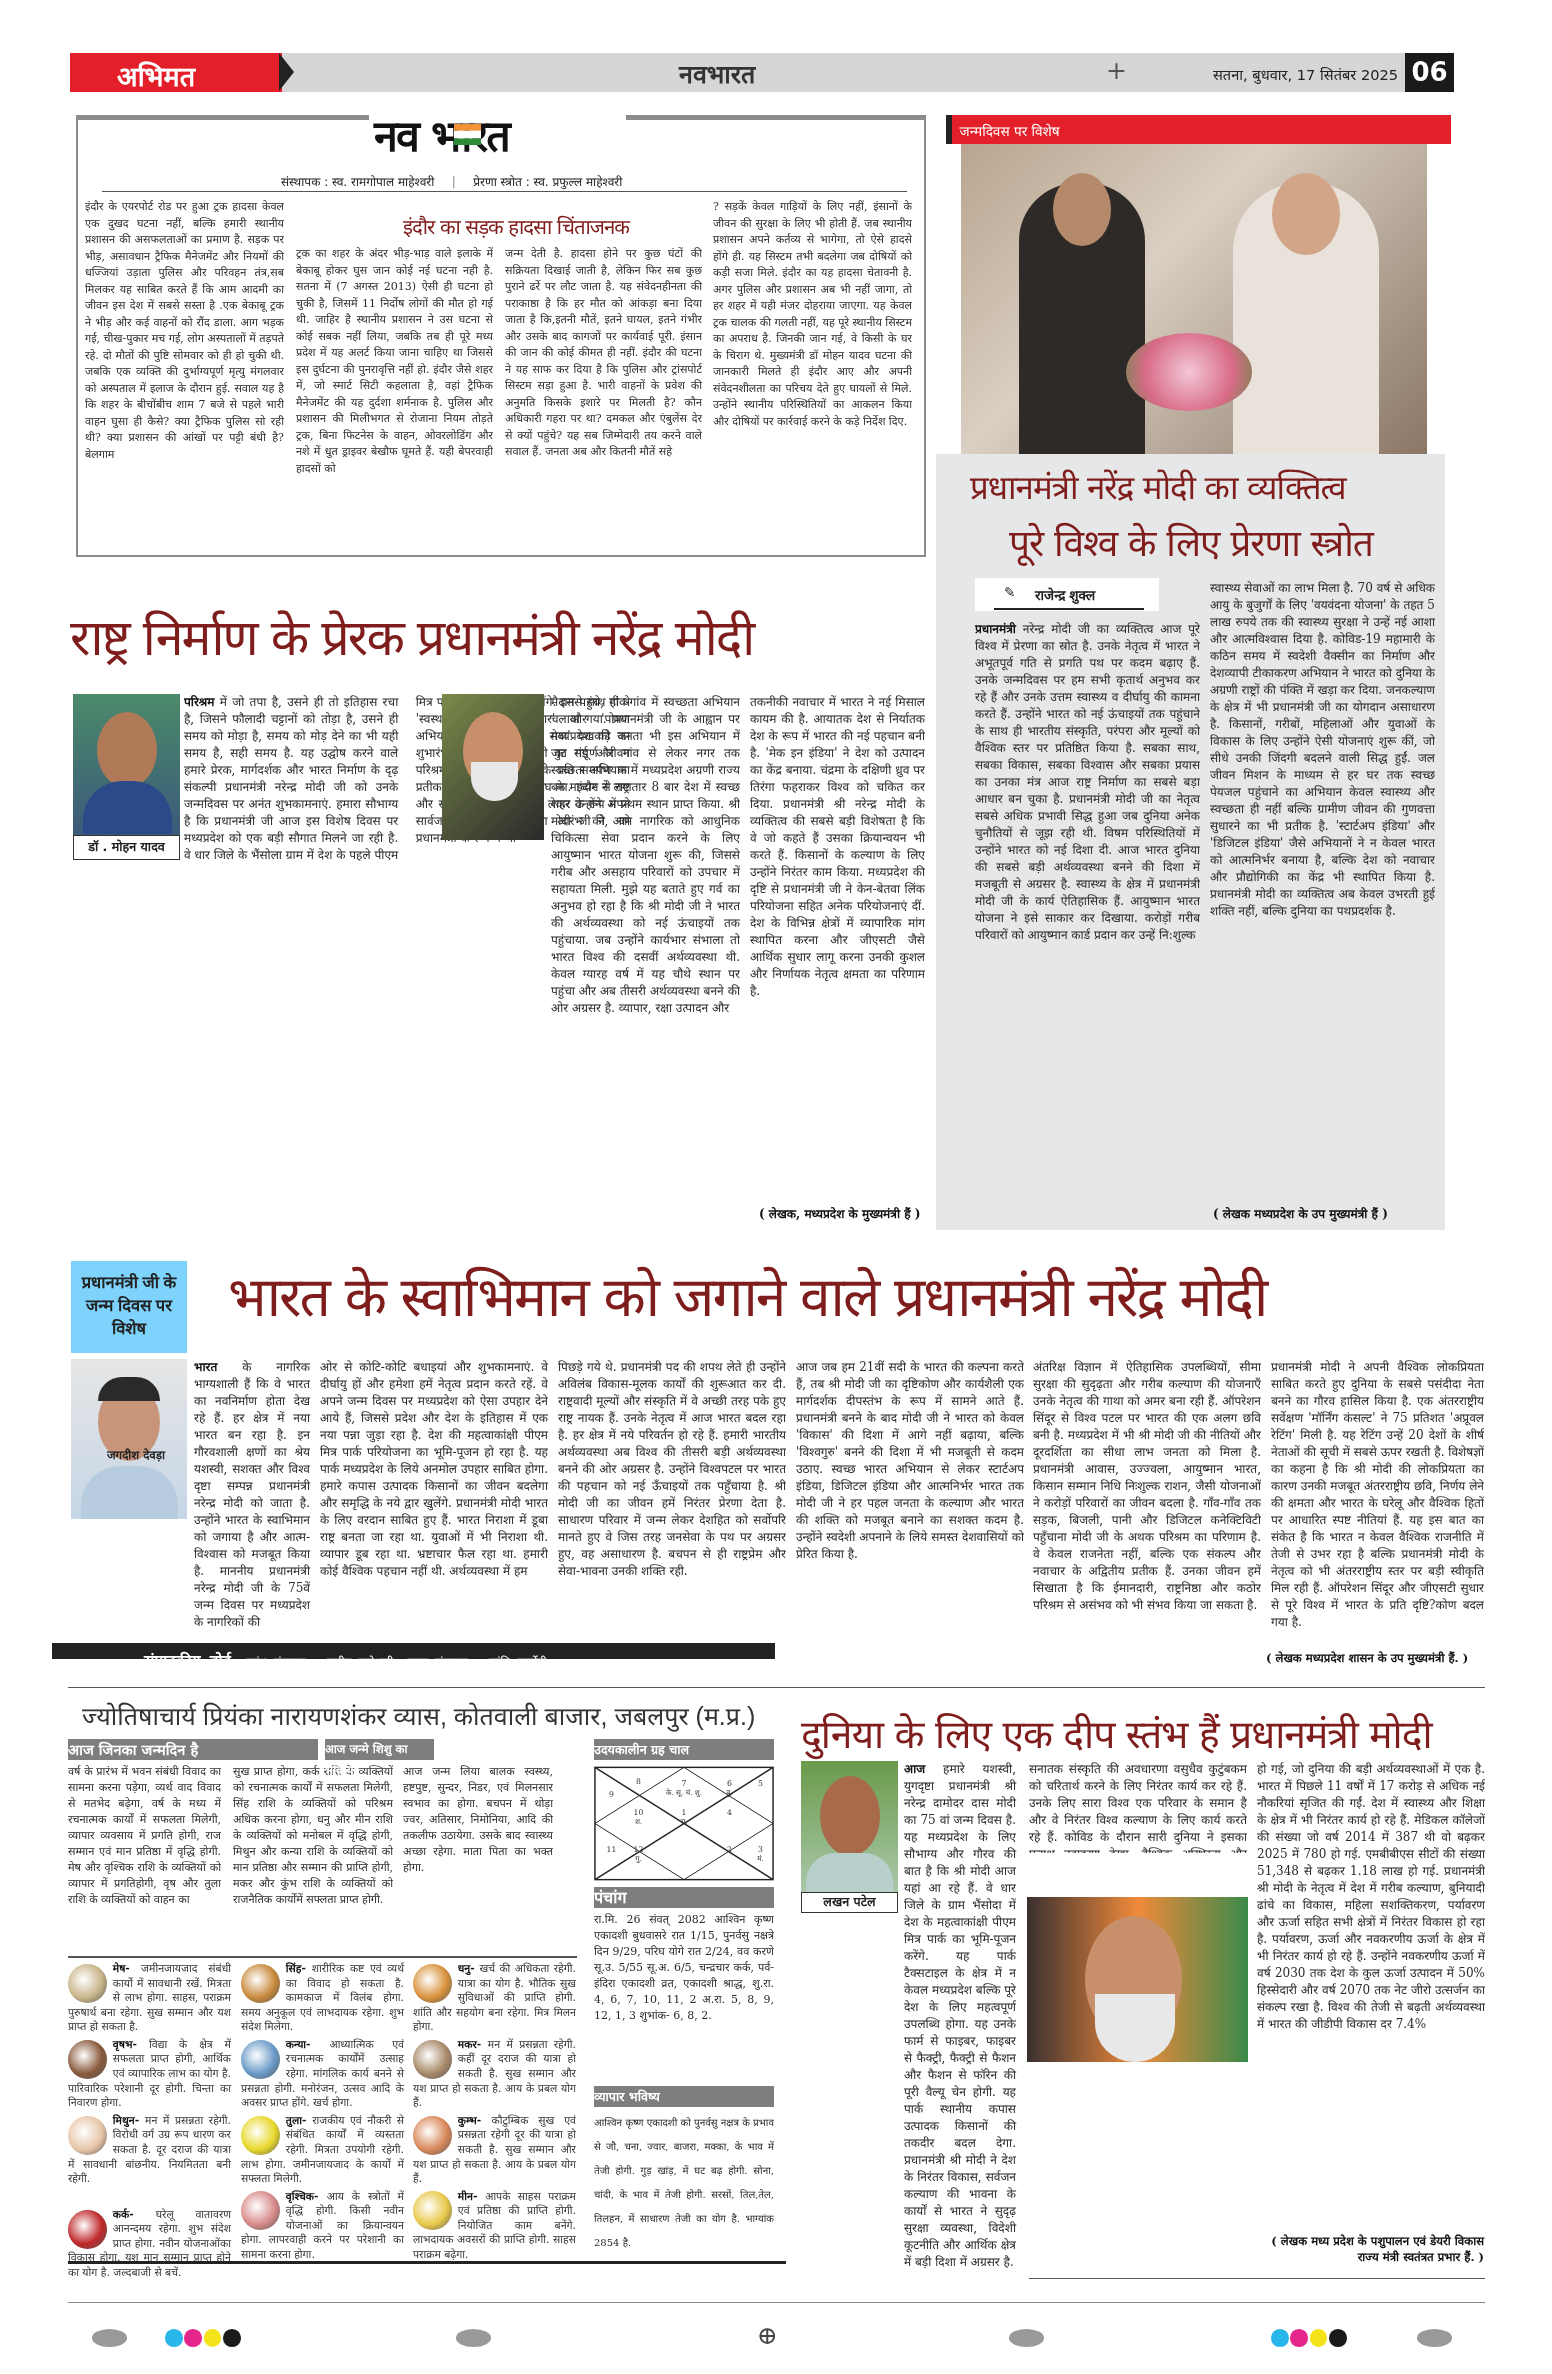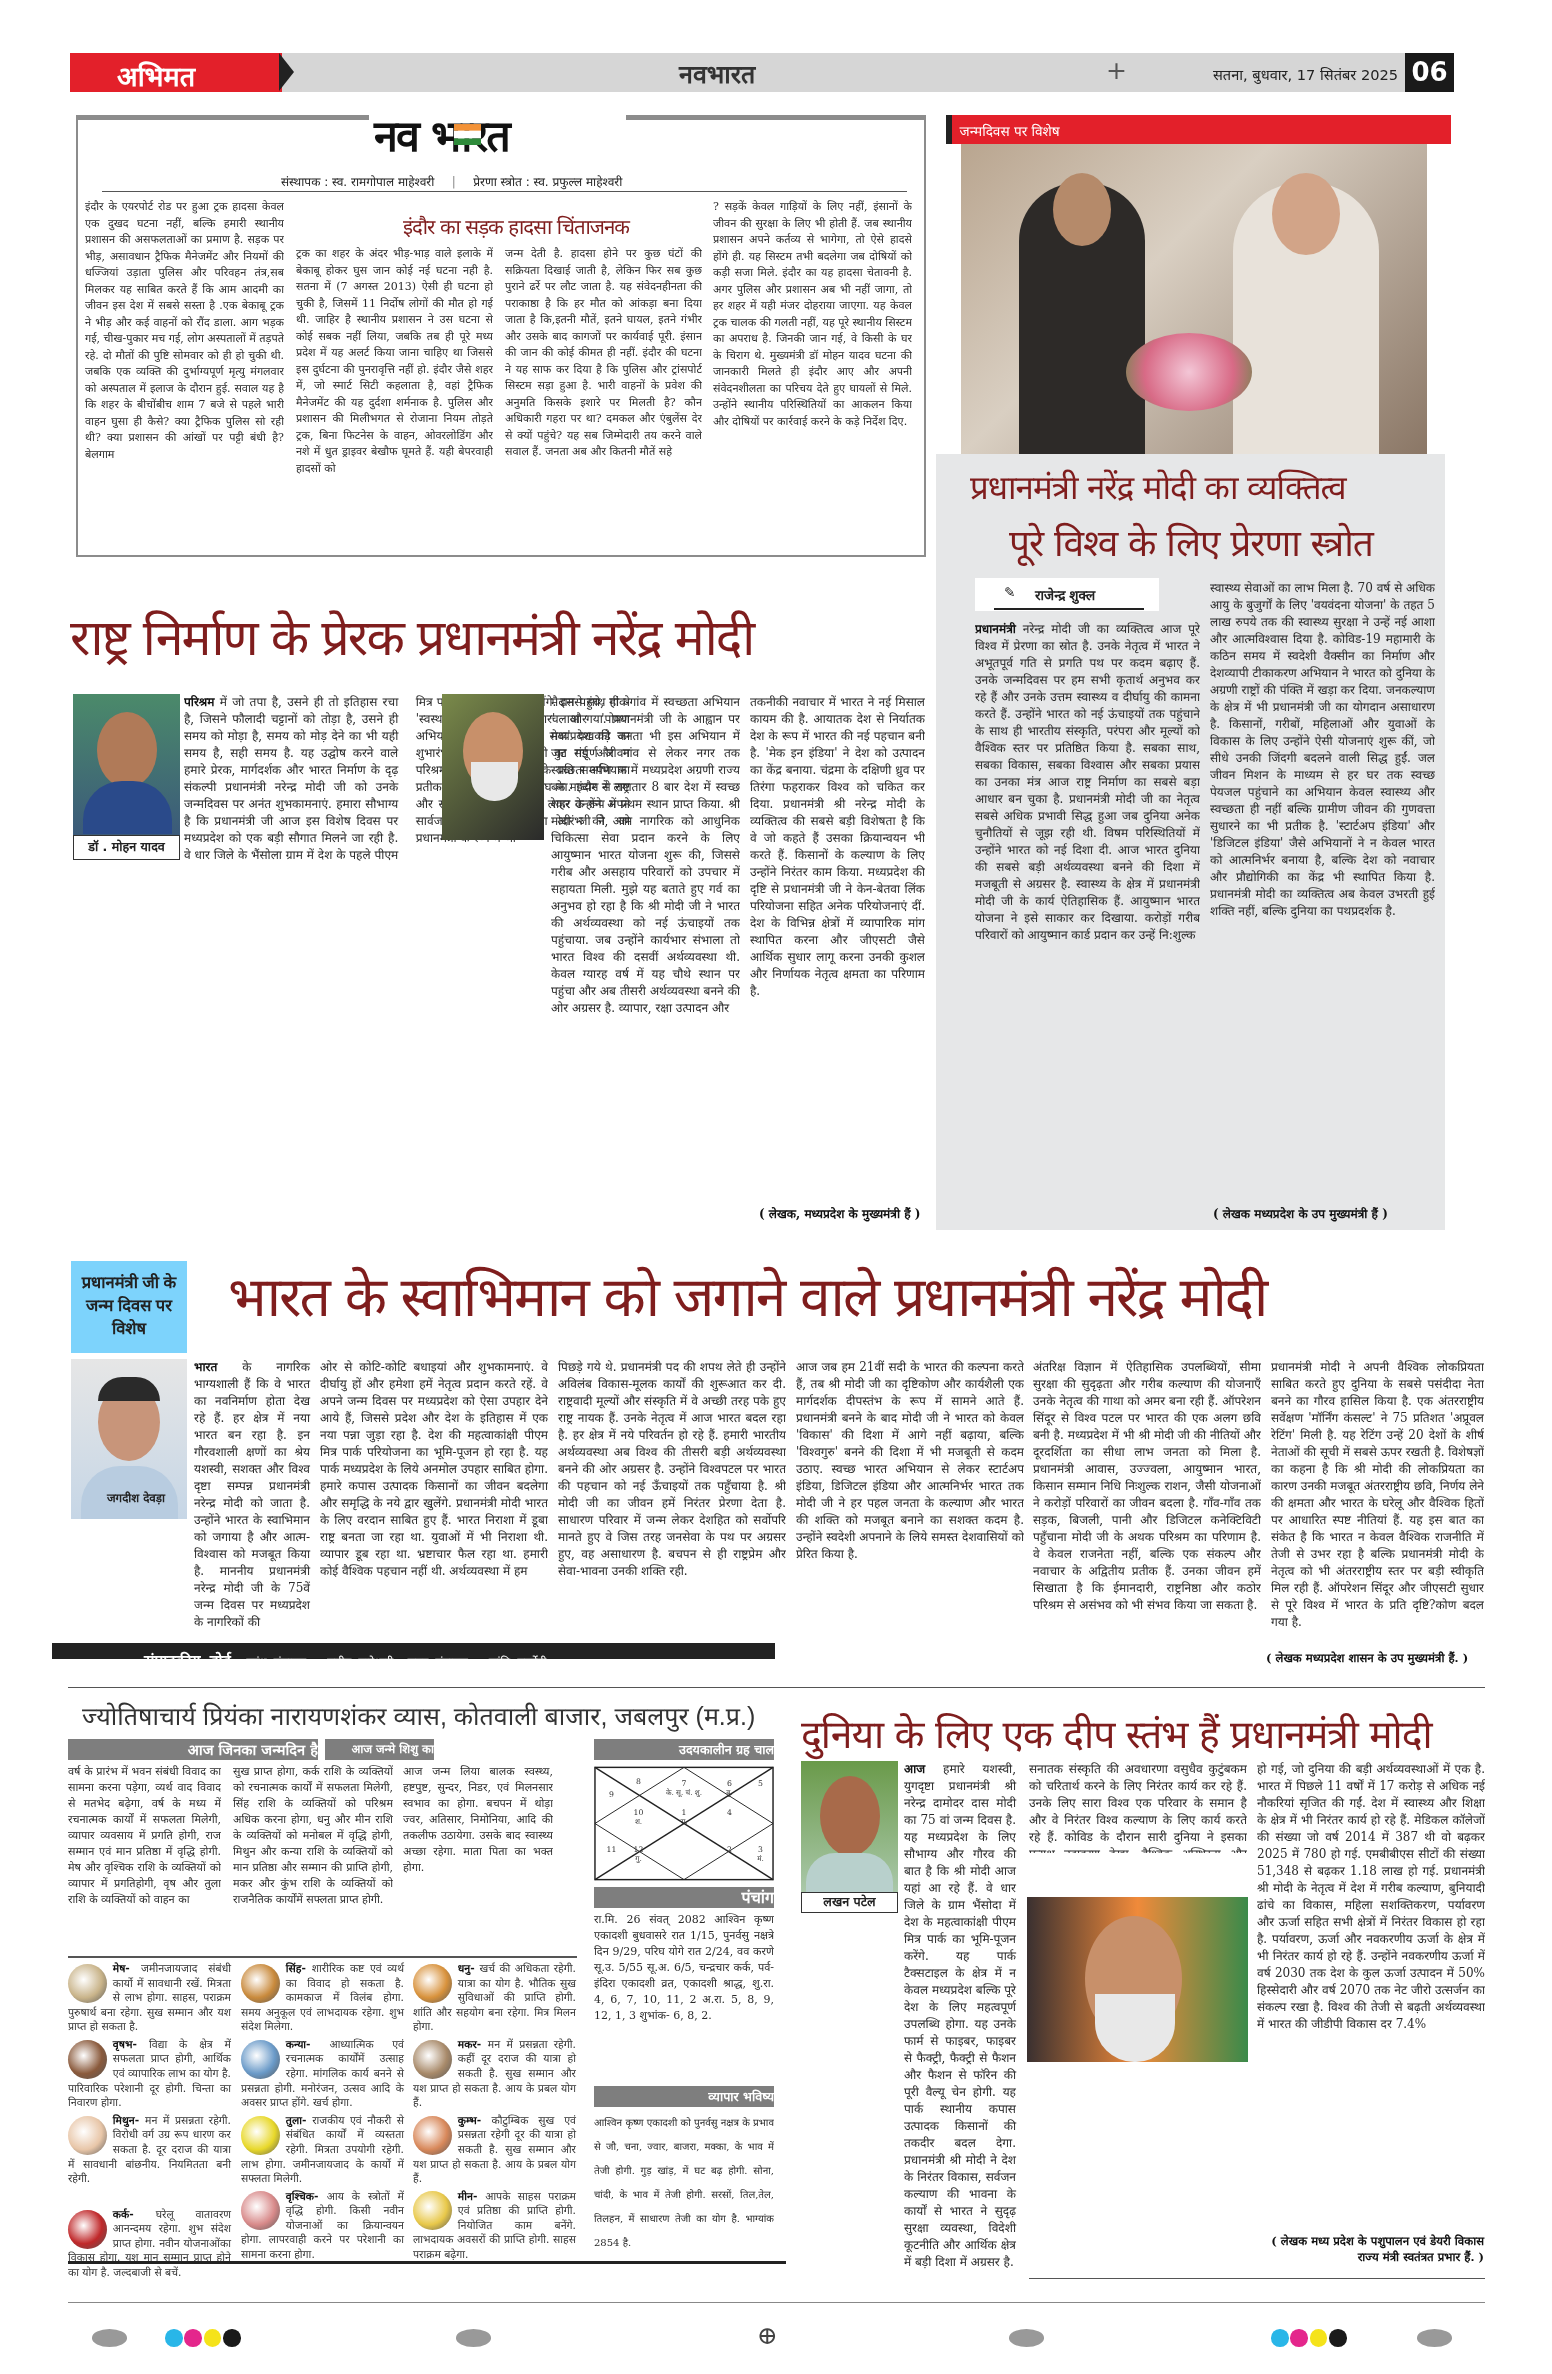--- a/index.html
+++ b/index.html
@@ -25,21 +25,21 @@
 #founders{left:281px;top:173px;font-size:12px;color:#222;font-family:"DejaVu Sans",sans-serif}
 #edit-rule{left:102px;top:191px;width:805px;height:1px;background:#555}
 
 #special-bar{left:946px;top:115px;width:505px;height:29px;background:#e3202a;color:#fff;font-size:13.6px;padding:5.8px 0 0 13.6px;font-family:"DejaVu Sans",sans-serif}
 #special-bar::before{content:"";position:absolute;left:0;top:0;width:5.8px;height:29px;background:#222}
 #photo-top{left:961px;top:144px;width:466px;height:311px;background:linear-gradient(135deg,#b9a58f 0%,#d9cfc2 40%,#8a7665 100%)}
 #grey-panel{left:936px;top:454px;width:509px;height:776px;background:#e6e7e8}
 
 .purple{background:#7dd3fc}
 .dark-band{background:#222;color:#fff}
-.graybar{background:#7e7e7e;color:#fff;font-family:"DejaVu Sans",sans-serif;font-weight:bold;text-align:right}
+.graybar{background:#7e7e7e;color:#fff;font-family:"DejaVu Sans",sans-serif;font-weight:bold;text-align:left}
 .photo{background:#9b8a78}
 .cap{border:1.9px solid #333;background:#fff;text-align:center;font-weight:bold;font-family:"DejaVu Sans",sans-serif;font-size:14.6px}
 .rule{background:#555;height:1.9px}
 .rashi{font-size:10.7px;line-height:14.6px;text-align:justify;color:#333}
 .rashi .icon{float:left;width:39px;height:39px;border-radius:50%;margin:1.9px 5.8px 0 0}
 .rashi b{color:#111}
 .regmark{width:35px;height:17.5px;border-radius:50%;background:#999}
 .cmyk span{display:inline-block;width:17.5px;height:17.5px;border-radius:50%;margin-right:1.9px}
 </style>
 </head>
@@ -108,21 +108,21 @@
 <div class="abs col" style="left:750px;top:694px;width:175px;height:456px">तकनीकी नवाचार में भारत ने नई मिसाल कायम की है. आयातक देश से निर्यातक देश के रूप में भारत की नई पहचान बनी है. 'मेक इन इंडिया' ने देश को उत्पादन का केंद्र बनाया. चंद्रमा के दक्षिणी ध्रुव पर तिरंगा फहराकर विश्व को चकित कर दिया. प्रधानमंत्री श्री नरेन्द्र मोदी के व्यक्तित्व की सबसे बड़ी विशेषता है कि वे जो कहते हैं उसका क्रियान्वयन भी करते हैं. किसानों के कल्याण के लिए उन्होंने निरंतर काम किया. मध्यप्रदेश की दृष्टि से प्रधानमंत्री जी ने केन-बेतवा लिंक परियोजना सहित अनेक परियोजनाएं दीं. देश के विभिन्न क्षेत्रों में व्यापारिक मांग स्थापित करना और जीएसटी जैसे आर्थिक सुधार लागू करना उनकी कुशल और निर्णायक नेतृत्व क्षमता का परिणाम है.</div>
 <div class="abs" style="left:759px;top:1205px;font-size:12px;font-weight:bold;color:#111">( लेखक, मध्यप्रदेश के मुख्यमंत्री हैं )</div>
 
 <div class="abs purple sans" style="left:71px;top:1261px;width:116px;height:92px;text-align:center;font-weight:bold;font-size:16.5px;line-height:23px;padding-top:9.7px">प्रधानमंत्री जी के जन्म दिवस पर विशेष</div>
 <div class="abs headline" style="left:228px;top:1257px;font-size:55px;letter-spacing:-1.9px">भारत के स्वाभिमान को जगाने वाले प्रधानमंत्री नरेंद्र मोदी</div>
 <div class="abs photo" style="left:71px;top:1359px;width:116px;height:160px;background:linear-gradient(#e6e6e6,#c6d6e6)">
   <div class="abs" style="left:27px;top:24px;width:62px;height:78px;border-radius:50%;background:#c8957a"></div>
   <div class="abs" style="left:27px;top:17.5px;width:62px;height:24px;border-radius:31px 31px 0 0;background:#2a2a2a"></div>
   <div class="abs" style="left:9.7px;top:107px;width:97px;height:53px;border-radius:39px 39px 0 0;background:#b8cce0"></div>
 </div>
-<div class="abs" style="left:107px;top:1490px;font-size:11.6px;font-weight:bold;font-family:'DejaVu Sans',sans-serif">जगदीश देवड़ा</div>
+<div class="abs" style="left:107px;top:1447px;font-size:11.6px;font-weight:bold;font-family:'DejaVu Sans',sans-serif">जगदीश देवड़ा</div>
 <div class="abs col" style="left:194px;top:1359px;width:116px;height:175px;overflow:visible"><b>भारत</b> के नागरिक भाग्यशाली हैं कि वे भारत का नवनिर्माण होता देख रहे हैं. हर क्षेत्र में नया भारत बन रहा है. इन गौरवशाली क्षणों का श्रेय यशस्वी, सशक्त और विश्व दृष्टा सम्पन्न प्रधानमंत्री नरेन्द्र मोदी को जाता है. उन्होंने भारत के स्वाभिमान को जगाया है और आत्म-विश्वास को मजबूत किया है. माननीय प्रधानमंत्री नरेन्द्र मोदी जी के 75वें जन्म दिवस पर मध्यप्रदेश के नागरिकों की</div>
 <div class="abs col" style="left:320px;top:1359px;width:228px;height:281px">ओर से कोटि-कोटि बधाइयां और शुभकामनाएं. वे दीर्घायु हों और हमेशा हमें नेतृत्व प्रदान करते रहें. वे अपने जन्म दिवस पर मध्यप्रदेश को ऐसा उपहार देने आये हैं, जिससे प्रदेश और देश के इतिहास में एक नया पन्ना जुड़ा रहा है. देश की महत्वाकांक्षी पीएम मित्र पार्क परियोजना का भूमि-पूजन हो रहा है. यह पार्क मध्यप्रदेश के लिये अनमोल उपहार साबित होगा. हमारे कपास उत्पादक किसानों का जीवन बदलेगा और समृद्धि के नये द्वार खुलेंगे. प्रधानमंत्री मोदी भारत के लिए वरदान साबित हुए हैं. भारत निराशा में डूबा राष्ट्र बनता जा रहा था. युवाओं में भी निराशा थी. व्यापार डूब रहा था. भ्रष्टाचार फैल रहा था. हमारी कोई वैश्विक पहचान नहीं थी. अर्थव्यवस्था में हम</div>
 <div class="abs col" style="left:558px;top:1359px;width:228px;height:281px">पिछड़े गये थे. प्रधानमंत्री पद की शपथ लेते ही उन्होंने अविलंब विकास-मूलक कार्यों की शुरूआत कर दी. राष्ट्रवादी मूल्यों और संस्कृति में वे अच्छी तरह पके हुए राष्ट्र नायक हैं. उनके नेतृत्व में आज भारत बदल रहा है. हर क्षेत्र में नये परिवर्तन हो रहे हैं. हमारी भारतीय अर्थव्यवस्था अब विश्व की तीसरी बड़ी अर्थव्यवस्था बनने की ओर अग्रसर है. उन्होंने विश्वपटल पर भारत की पहचान को नई ऊँचाइयों तक पहुँचाया है. श्री मोदी जी का जीवन हमें निरंतर प्रेरणा देता है. साधारण परिवार में जन्म लेकर देशहित को सर्वोपरि मानते हुए वे जिस तरह जनसेवा के पथ पर अग्रसर हुए, वह असाधारण है. बचपन से ही राष्ट्रप्रेम और सेवा-भावना उनकी शक्ति रही.</div>
 <div class="abs col" style="left:796px;top:1359px;width:228px;height:311px">आज जब हम 21वीं सदी के भारत की कल्पना करते हैं, तब श्री मोदी जी का दृष्टिकोण और कार्यशैली एक मार्गदर्शक दीपस्तंभ के रूप में सामने आते हैं. प्रधानमंत्री बनने के बाद मोदी जी ने भारत को केवल 'विकास' की दिशा में आगे नहीं बढ़ाया, बल्कि 'विश्वगुरु' बनने की दिशा में भी मजबूती से कदम उठाए. स्वच्छ भारत अभियान से लेकर स्टार्टअप इंडिया, डिजिटल इंडिया और आत्मनिर्भर भारत तक मोदी जी ने हर पहल जनता के कल्याण और भारत की शक्ति को मजबूत बनाने का सशक्त कदम है. उन्होंने स्वदेशी अपनाने के लिये समस्त देशवासियों को प्रेरित किया है.</div>
 <div class="abs col" style="left:1033px;top:1359px;width:228px;height:311px">अंतरिक्ष विज्ञान में ऐतिहासिक उपलब्धियों, सीमा सुरक्षा की सुदृढ़ता और गरीब कल्याण की योजनाएँ उनके नेतृत्व की गाथा को अमर बना रही हैं. ऑपरेशन सिंदूर से विश्व पटल पर भारत की एक अलग छवि बनी है. मध्यप्रदेश में भी श्री मोदी जी की नीतियों और दूरदर्शिता का सीधा लाभ जनता को मिला है. प्रधानमंत्री आवास, उज्ज्वला, आयुष्मान भारत, किसान सम्मान निधि निःशुल्क राशन, जैसी योजनाओं ने करोड़ों परिवारों का जीवन बदला है. गाँव-गाँव तक सड़क, बिजली, पानी और डिजिटल कनेक्टिविटी पहुँचाना मोदी जी के अथक परिश्रम का परिणाम है. वे केवल राजनेता नहीं, बल्कि एक संकल्प और नवाचार के अद्वितीय प्रतीक हैं. उनका जीवन हमें सिखाता है कि ईमानदारी, राष्ट्रनिष्ठा और कठोर परिश्रम से असंभव को भी संभव किया जा सकता है.</div>
 <div class="abs col" style="left:1271px;top:1359px;width:213px;height:286px">प्रधानमंत्री मोदी ने अपनी वैश्विक लोकप्रियता साबित करते हुए दुनिया के सबसे पसंदीदा नेता बनने का गौरव हासिल किया है. एक अंतरराष्ट्रीय सर्वेक्षण 'मॉर्निंग कंसल्ट' ने 75 प्रतिशत 'अप्रूवल रेटिंग' मिली है. यह रेटिंग उन्हें 20 देशों के शीर्ष नेताओं की सूची में सबसे ऊपर रखती है. विशेषज्ञों का कहना है कि श्री मोदी की लोकप्रियता का कारण उनकी मजबूत अंतरराष्ट्रीय छवि, निर्णय लेने की क्षमता और भारत के घरेलू और वैश्विक हितों पर आधारित स्पष्ट नीतियां हैं. यह इस बात का संकेत है कि भारत न केवल वैश्विक राजनीति में तेजी से उभर रहा है बल्कि प्रधानमंत्री मोदी के नेतृत्व को भी अंतरराष्ट्रीय स्तर पर बड़ी स्वीकृति मिल रही हैं. ऑपरेशन सिंदूर और जीएसटी सुधार से पूरे विश्व में भारत के प्रति दृष्टि?कोण बदल गया है.</div>
 <div class="abs" style="left:1266px;top:1650px;font-size:11.6px;font-weight:bold;color:#111">( लेखक मध्यप्रदेश शासन के उप मुख्यमंत्री हैं. )</div>
 
 <div class="abs dark-band" style="left:52px;top:1643px;width:723px;height:16px;padding:5.8px 0 0 92px;font-family:Liberation Mono, monospace">
   <span style="font-size:15.5px;font-weight:bold">संपादकीय बोर्ड</span>

